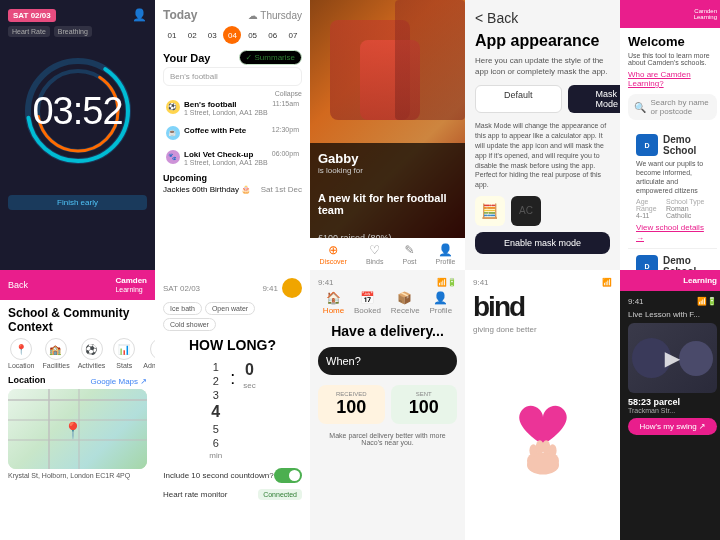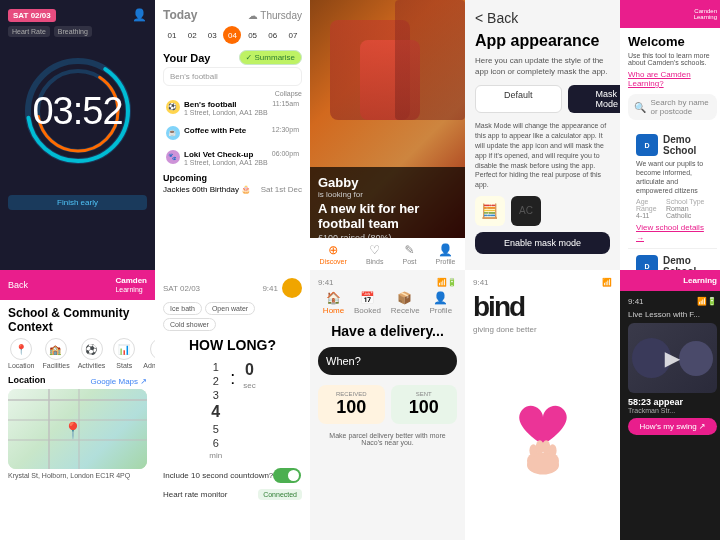--- a/index.html
+++ b/index.html
@@ -110,21 +110,21 @@
     .cell-calendar .day-cell.active {
       background: #ff6b00;
       color: white;
     }
     .cell-calendar .section-title {
       font-size: 11px;
       font-weight: 600;
       margin: 4px 0 3px;
     }
     .cell-calendar .summarise-btn {
-      background: #bef264;
+      background: #000000;
       color: #2e7d32;
       font-size: 8px;
       padding: 2px 6px;
       border-radius: 10px;
       float: right;
       border: 1px solid #c8e6c9;
     }
     .cell-calendar .event-input {
       border: 1px solid #eee;
       border-radius: 6px;
@@ -188,21 +188,21 @@
     .cell-photo .overlay-content {
       position: absolute;
       bottom: 0;
       left: 0; right: 0;
       background: rgba(0,0,0,0.7);
       padding: 8px;
       color: white;
     }
     .cell-photo .user-name { font-size: 13px; font-weight: 700; }
     .cell-photo .looking-for { font-size: 8px; color: #ccc; }
-    .cell-photo .goal-text { font-size: 13px; font-weight: 600; margin: 2px 0; }
+    .cell-photo .goal-text { font-size: 11px; font-weight: 600; margin: 17px 0; }
     .cell-photo .amount-raised { font-size: 9px; color: #ccc; }
     .cell-photo .progress-bar {
       background: #555;
       height: 4px;
       border-radius: 2px;
       margin: 3px 0;
     }
     .cell-photo .progress-fill {
       background: #4caf50;
       height: 100%;
@@ -580,21 +580,21 @@
       color: #888;
     }
     .cell-shower .timer-colon {
       font-size: 18px;
       font-weight: 300;
       line-height: 1;
       padding-top: 8px;
     }
     .cell-shower .countdown-row {
       display: flex;
-      justify-content: flex-start;
+      justify-content: center;
       align-items: center;
       margin-bottom: 6px;
     }
     .cell-shower .countdown-label {
       font-size: 8px;
       color: #333;
     }
     .cell-shower .toggle-switch {
       width: 28px;
       height: 15px;
@@ -1146,18 +1146,18 @@
     </div>
     <div class="lesson-title">Live Lesson with F...</div>
     <div class="video-thumb">
       <div class="video-people">
         <div style="width:40px;height:40px;border-radius:50%;background:#3a3a5a;margin:0 4px;"></div>
         <div style="width:35px;height:35px;border-radius:50%;background:#4a4a6a;margin:0 4px;"></div>
       </div>
       <div class="play-btn">▶</div>
     </div>
     <div class="lesson-info">
-      <div class="lesson-time">58:23 appear</div>
+      <div class="lesson-time">58:23 parcel</div>
       <div class="trackman-label">Trackman Str...</div>
     </div>
     <div class="swing-btn">How's my swing ↗</div>
   </div>
 </div>
 
 </body></html>

